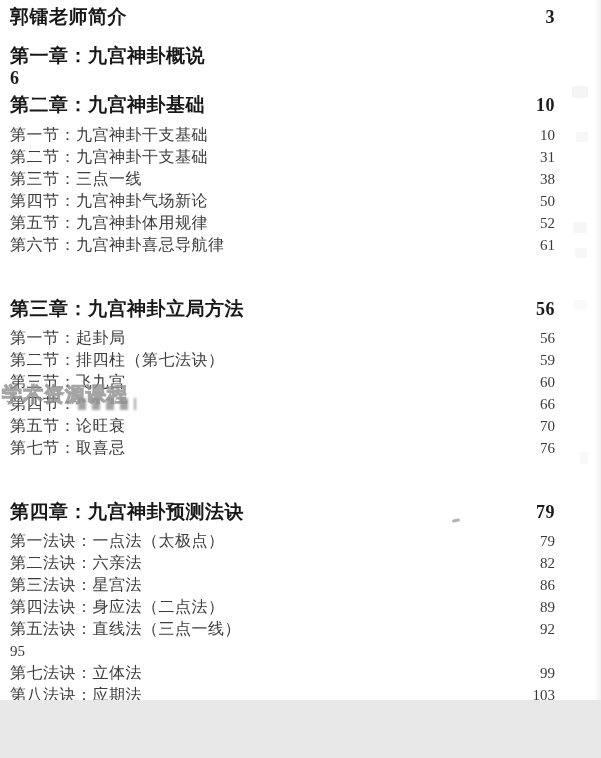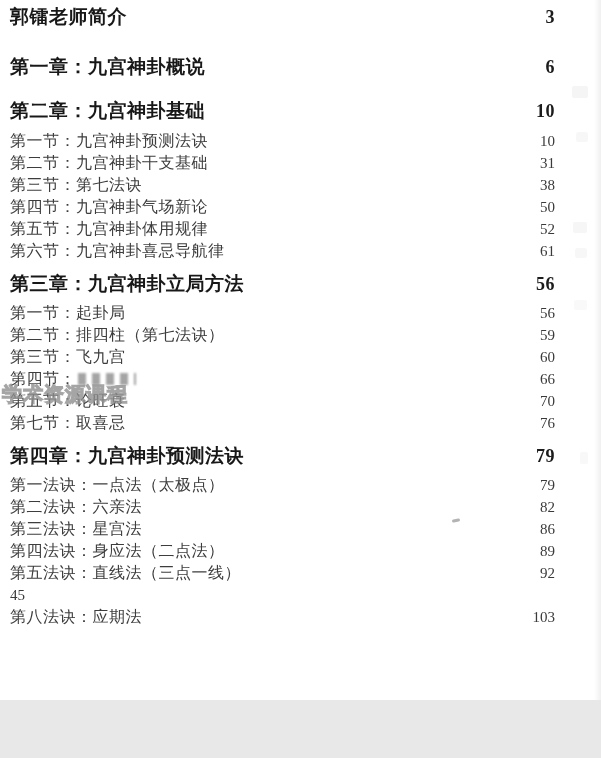--- a/index.html
+++ b/index.html
@@ -19,23 +19,23 @@
   }
   .row{display:flex;justify-content:space-between;align-items:baseline;}
   .row .t{white-space:nowrap;}
   .intro,.chapter{
     font-weight:bold;font-size:19px;line-height:22px;color:#181818;
     letter-spacing:0.5px;
   }
   .intro .p,.chapter .p{font-size:18px;font-weight:bold;color:#1c1c1c;}
   .section{font-size:16px;line-height:20px;color:#3d3d3d;letter-spacing:0.5px;}
   .section .p{font-size:15px;color:#3a3a3a;letter-spacing:0;}
-  .mt17{margin-top:28px;}
-  .mt19{margin-top:22px;}
-  .mt25{margin-top:12px;gap:34px;}
+  .mt17{margin-top:17px;flex-direction:column;}
+  .mt19{margin-top:5px;}
+  .mt25{margin-top:43px;gap:34px;}
   .mt9{margin-top:9px;}
   .mt8{margin-top:8px;text-align:center;}
   .mt5{margin-top:2px;}
   
   .wm{
     position:absolute;z-index:5;
     font-family:"Liberation Sans","DejaVu Sans",sans-serif;
     color:rgba(255,255,255,0.12);
     -webkit-text-stroke:1.2px #8f8f8f;
     text-stroke:1.2px #8f8f8f;
@@ -69,29 +69,29 @@
     <span class="t">第一章：九宫神卦概说</span>
     <span class="p">6</span>
   </div>
 
   <div class="row chapter mt19">
     <span class="t">第二章：九宫神卦基础</span>
     <span class="p">10</span>
   </div>
 
   <div class="row section mt9">
-    <span class="t">第一节：九宫神卦预测法诀</span>
+    <span class="t">第一节：九宫神卦干支基础</span>
     <span class="p">10</span>
   </div>
   <div class="row section mt5">
     <span class="t">第二节：九宫神卦干支基础</span>
     <span class="p">31</span>
   </div>
   <div class="row section mt5">
-    <span class="t">第三节：第七法诀</span>
+    <span class="t">第三节：三点一线</span>
     <span class="p">38</span>
   </div>
   <div class="row section mt5">
     <span class="t">第四节：九宫神卦气场新论</span>
     <span class="p">50</span>
   </div>
   <div class="row section mt5">
     <span class="t">第五节：九宫神卦体用规律</span>
     <span class="p">52</span>
   </div>
@@ -147,21 +147,25 @@
   </div>
   <div class="row section mt5">
     <span class="t">第四法诀：身应法（二点法）</span>
     <span class="p">89</span>
   </div>
   <div class="row section mt5">
     <span class="t">第五法诀：直线法（三点一线）</span>
     <span class="p">92</span>
   </div>
   <div class="row section mt5">
-    <span class="p">45</span>
+    <span class="p">95</span>
+  </div>
+  <div class="row section mt5">
+    <span class="t">第七法诀：立体法</span>
+    <span class="p">99</span>
   </div>
   <div class="row section mt5">
     <span class="t">第八法诀：应期法</span>
     <span class="p">103</span>
   </div>
 
   <div class="wm wm-cn">学术资源课程</div>
 
   <div class="speck" style="left:452px;top:519px;width:8px;height:3px;opacity:.65;transform:rotate(-10deg);"></div>
   <div class="ghost" style="left:572px;top:86px;width:16px;height:12px;opacity:.10;"></div>

